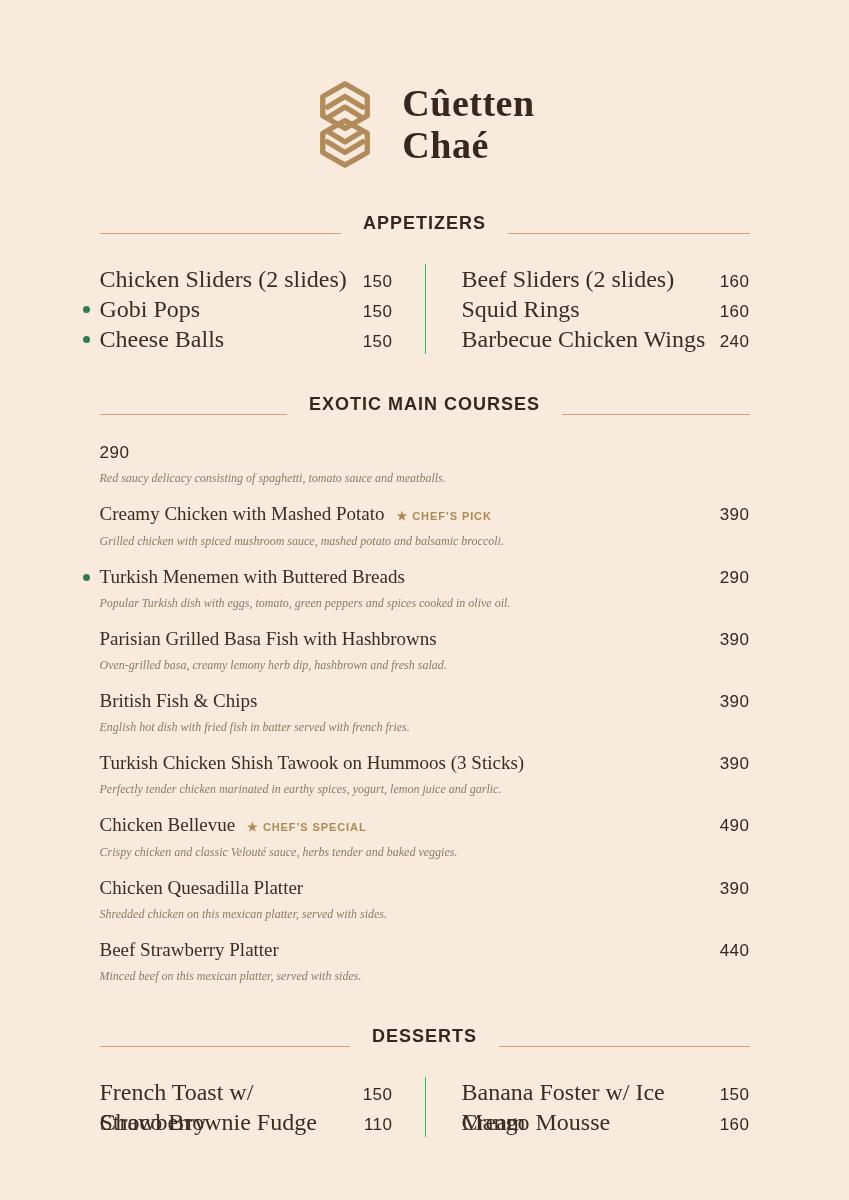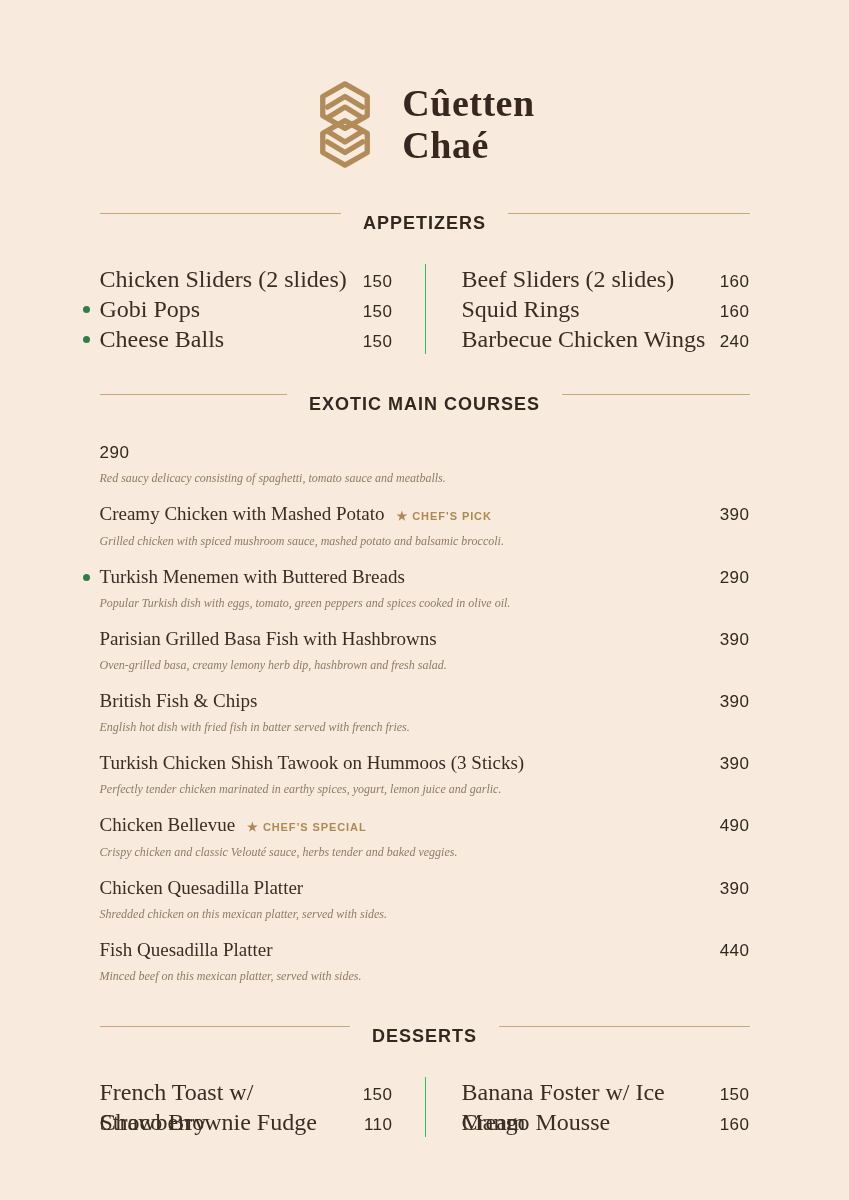--- a/index.html
+++ b/index.html
@@ -19,21 +19,21 @@
     padding-top: 80px;
     display: flex; justify-content: center; align-items: center; gap: 26px;
   }
   .brand-name {
     font-family: "Liberation Serif", serif;
     font-weight: 700; font-size: 38px; line-height: 1.1;
     color: #38271e; letter-spacing: 0.5px;
   }
 
   
-  .section-head { display: flex; align-items: flex-start; gap: 22px; }
+  .section-head { display: flex; align-items: flex-end; gap: 22px; }
   .section-head .rule { flex: 1; height: 1px; background: #c9a67c; }
   .section-title {
     font-family: "Liberation Sans", sans-serif;
     font-weight: 700; font-size: 18px; letter-spacing: 1px;
     color: #33281f; white-space: nowrap;
   }
   .head-appetizers { margin-top: 44px; }
   .head-mains     { margin-top: 40px; }
   .head-desserts  { margin-top: 39px; }
 
@@ -238,21 +238,21 @@
 
               <span class="main-name"><span>Chicken Quesadilla Platter</span></span>
               <span class="item-price">390</span>
             </div>
             <div class="main-desc">Shredded chicken on this mexican platter, served with sides.</div>
           </div>
 
           <div class="main-item">
             <div class="main-row">
 
-              <span class="main-name"><span>Fish Quesadilla Platter</span></span>
+              <span class="main-name"><span>Beef Strawberry Platter</span></span>
               <span class="item-price">440</span>
             </div>
             <div class="main-desc">Minced beef on this mexican platter, served with sides.</div>
           </div>
         </div>
     </section>
 
     <section>
       <div class="section-head head-desserts">
         <span class="rule"></span>

